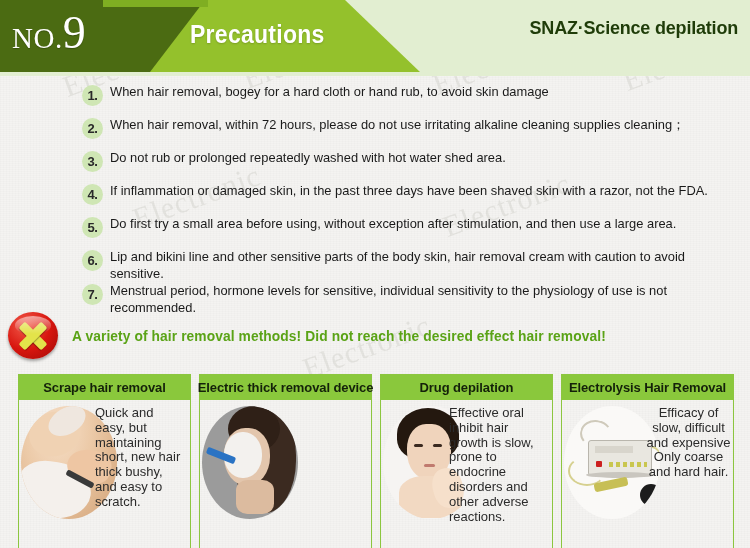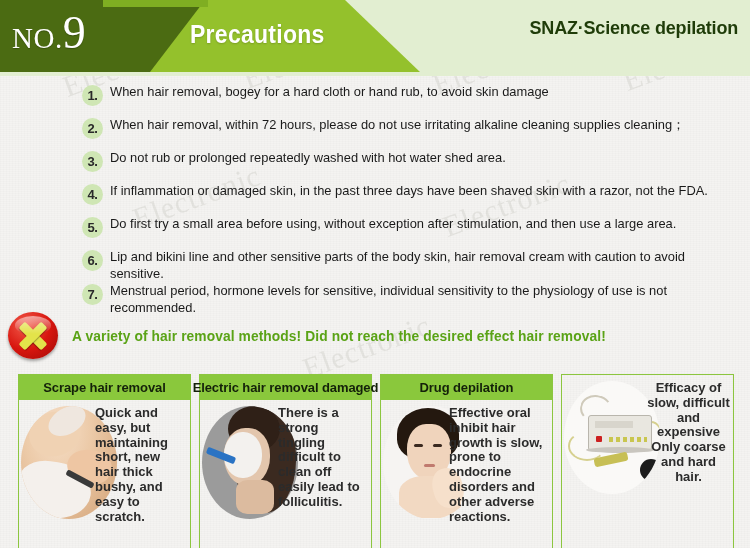--- a/index.html
+++ b/index.html
@@ -161,21 +161,20 @@
   .thumb{
     position:absolute;left:2px;top:6px;
     width:96px;height:113px;border-radius:50%;
     overflow:hidden;
   }
   .ctext{
     position:relative;z-index:2;
     margin-left:76px;margin-top:6px;margin-right:3px;
     font-size:13px;line-height:1.14;color:#2b2b2b;
     text-align:left;
-    font-weight:bold;
   }
   .ctext.r2{margin-left:78px;}
   .ctext.r3{margin-left:68px;}
   .ctext.r4{margin-left:84px;text-align:center;margin-right:2px;}
 
   
   .ill1{width:100%;height:100%;background:
       radial-gradient(ellipse at 38% 22%, #f6dfc8 0%, #eccaa8 40%, #dfb68f 70%, #cf9f74 100%);
     position:relative;}
   .ill1 .b-arm{position:absolute;left:8px;top:6px;width:52px;height:44px;border-radius:50%;
@@ -327,33 +326,32 @@
           <div class="b-cloth"></div>
             <div class="b-hand"></div>
             <div class="b-raz"></div>
         </div>
       </div>
       <div class="ctext">Quick and easy, but maintaining short, new hair thick bushy, and easy to scratch.</div>
     </div>
   </div>
 
   <div class="card">
-    <div class="chead">Electric hair removal damaged</div>
+    <div class="chead">Electric thick removal device</div>
     <div class="cbody">
       <div class="thumb">
         <div class="ill2">
           <div class="hair"></div>
             <div class="hair2"></div>
             <div class="face"></div>
           <div class="foam"></div>
             <div class="neck"></div>
             <div class="raz"></div>
         </div>
       </div>
-      <div class="ctext r2">There is a strong tingling difficult to clean off easily lead to folliculitis.</div>
     </div>
   </div>
 
   <div class="card">
     <div class="chead">Drug depilation</div>
     <div class="cbody">
       <div class="thumb">
         <div class="ill3">
           <div class="h"></div>
             <div class="f"></div>
@@ -362,20 +360,21 @@
           <div class="m"></div>
             <div class="sh"></div>
             <div class="hand"></div>
         </div>
       </div>
       <div class="ctext r3">Effective oral inhibit hair growth is slow, prone to endocrine disorders and other adverse reactions.</div>
     </div>
   </div>
 
   <div class="card">
+    <div class="chead">Electrolysis Hair Removal</div>
     <div class="cbody">
       <div class="thumb">
         <div class="ill4">
           <div class="w1"></div>
             <div class="w2"></div>
             <div class="w3"></div>
           <div class="box">
               <div class="scr"></div>
               <div class="led"></div>
               <div class="knobs"></div>

